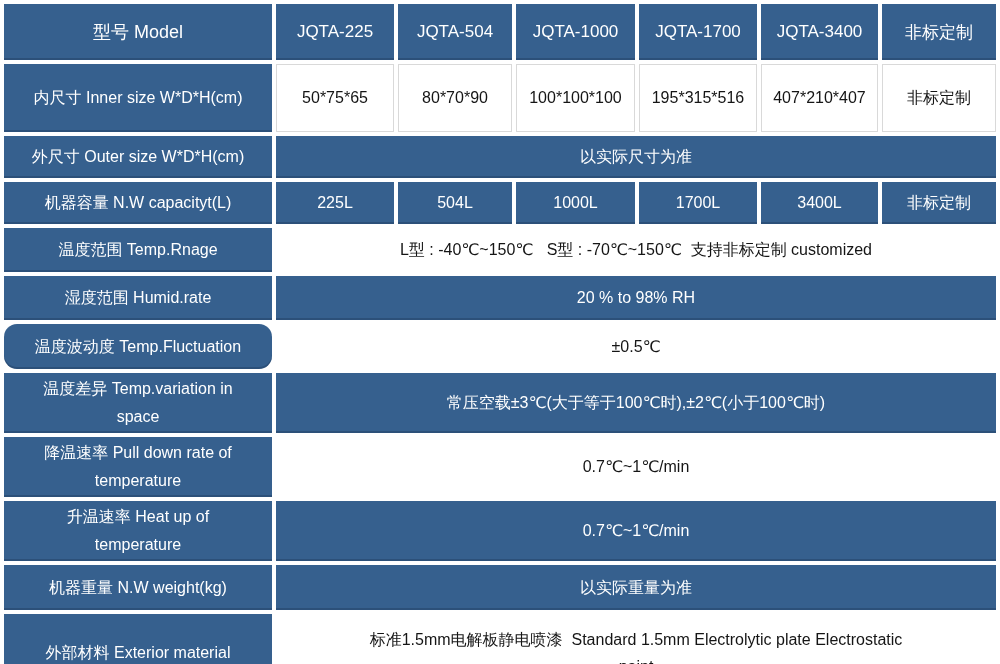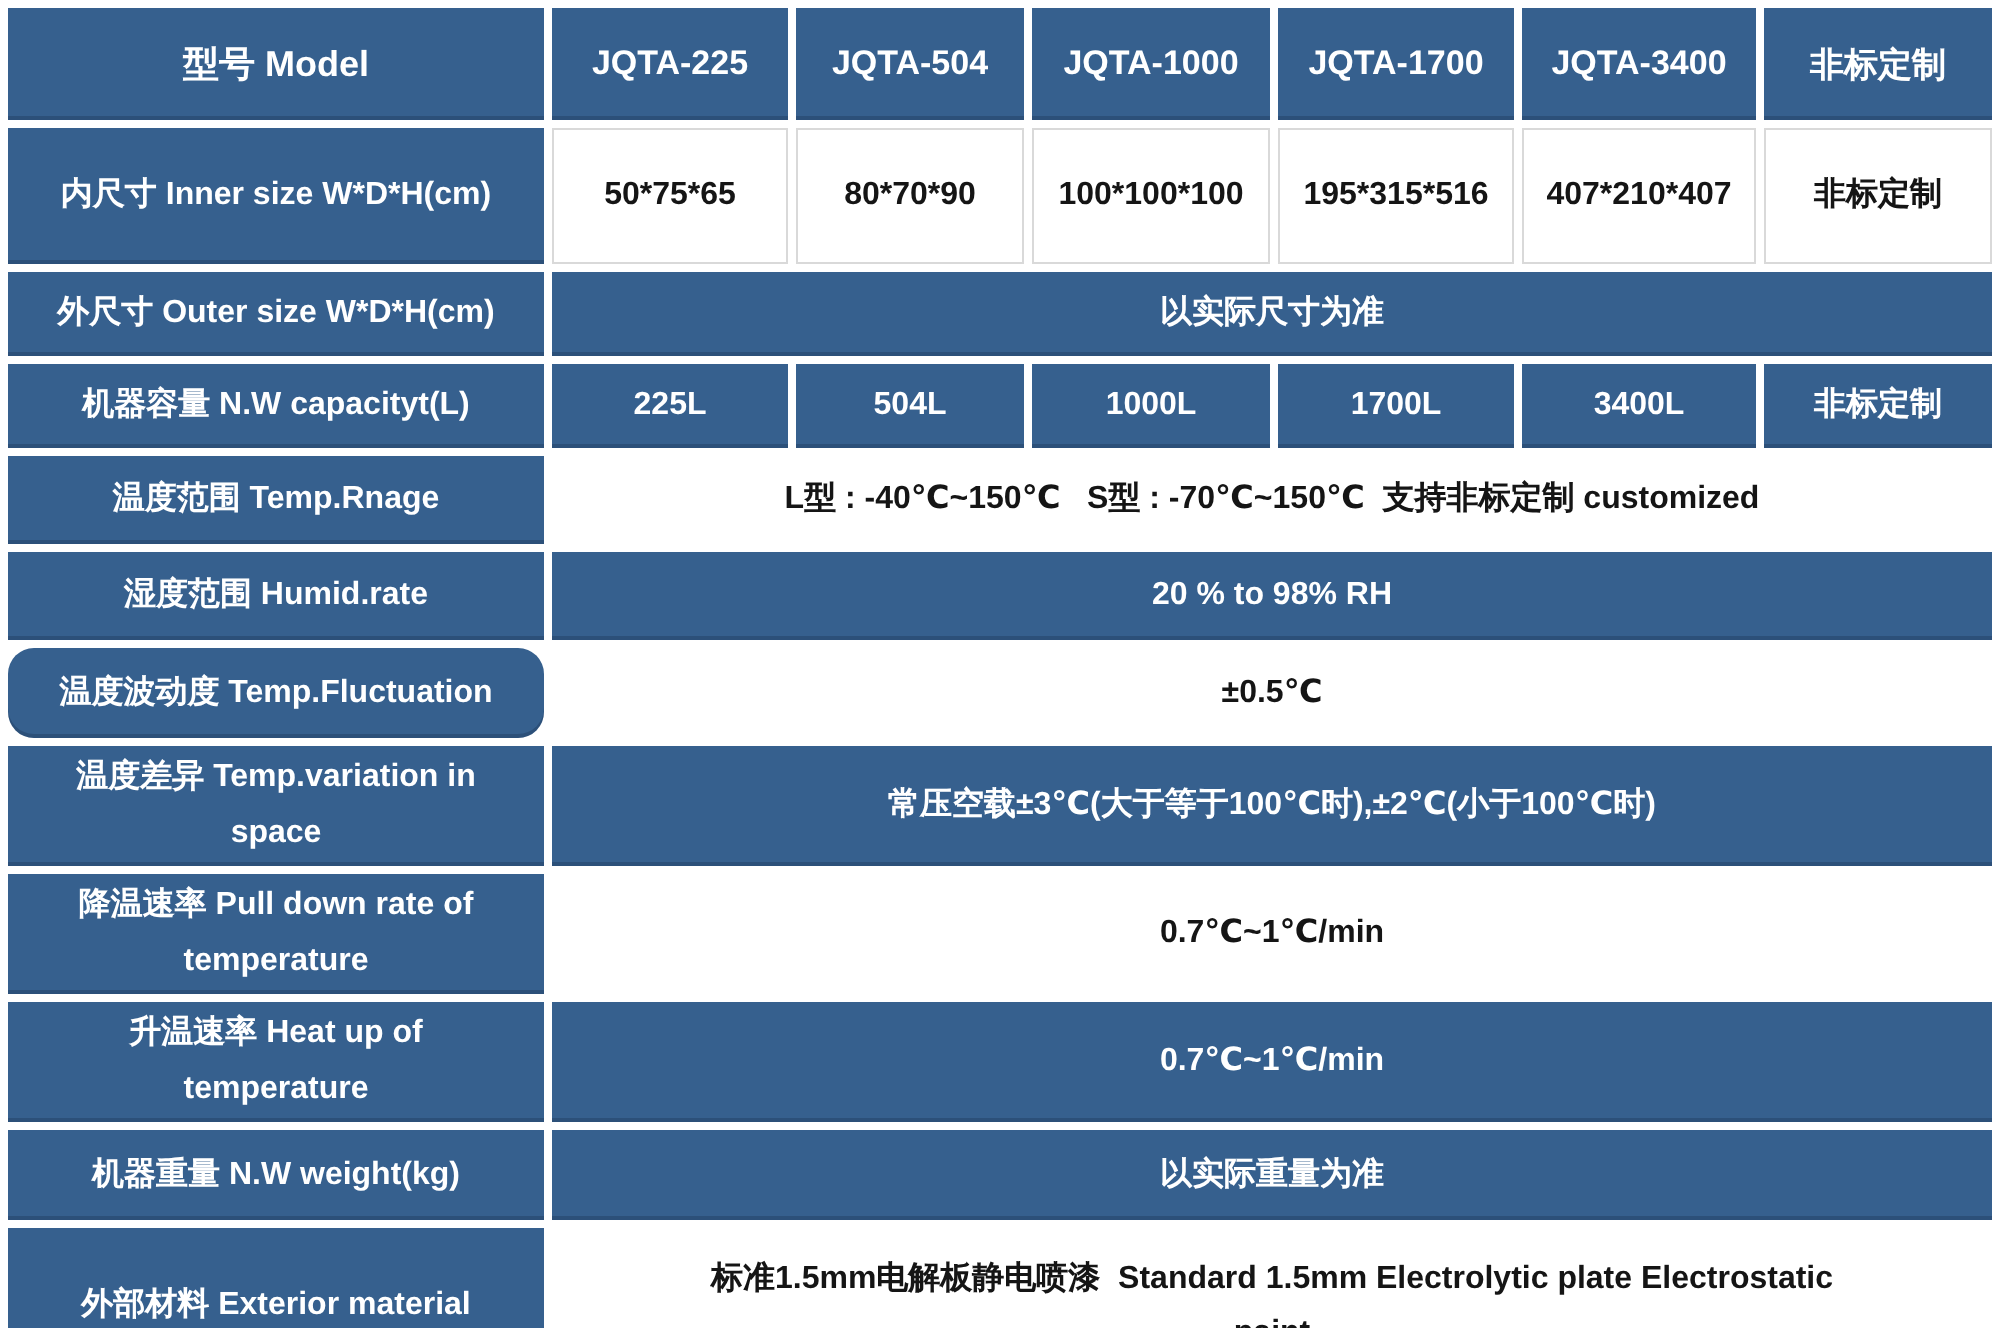--- a/index.html
+++ b/index.html
@@ -13,21 +13,21 @@
     width:1000px;height:664px;overflow:hidden;background:#ffffff;
     font-family:"Liberation Sans","DejaVu Sans",sans-serif;
     -webkit-font-smoothing:antialiased;
   }
   table.spec{
     border-collapse:separate;border-spacing:4px;
     width:1000px;table-layout:fixed;
   }
   td{
     box-sizing:border-box;vertical-align:middle;text-align:center;
-    font-weight:bold;padding:2px 4px;overflow:hidden;
+    font-weight:normal;padding:2px 4px;overflow:hidden;
   }
   
   .b{
     background:var(--blue);color:#ffffff;
     box-shadow:inset 0 -2px 0 var(--blue-edge);
   }
   
   .w{
     background:#ffffff;color:var(--ink);
     box-shadow:inset 0 0 0 1px var(--cell-line);

